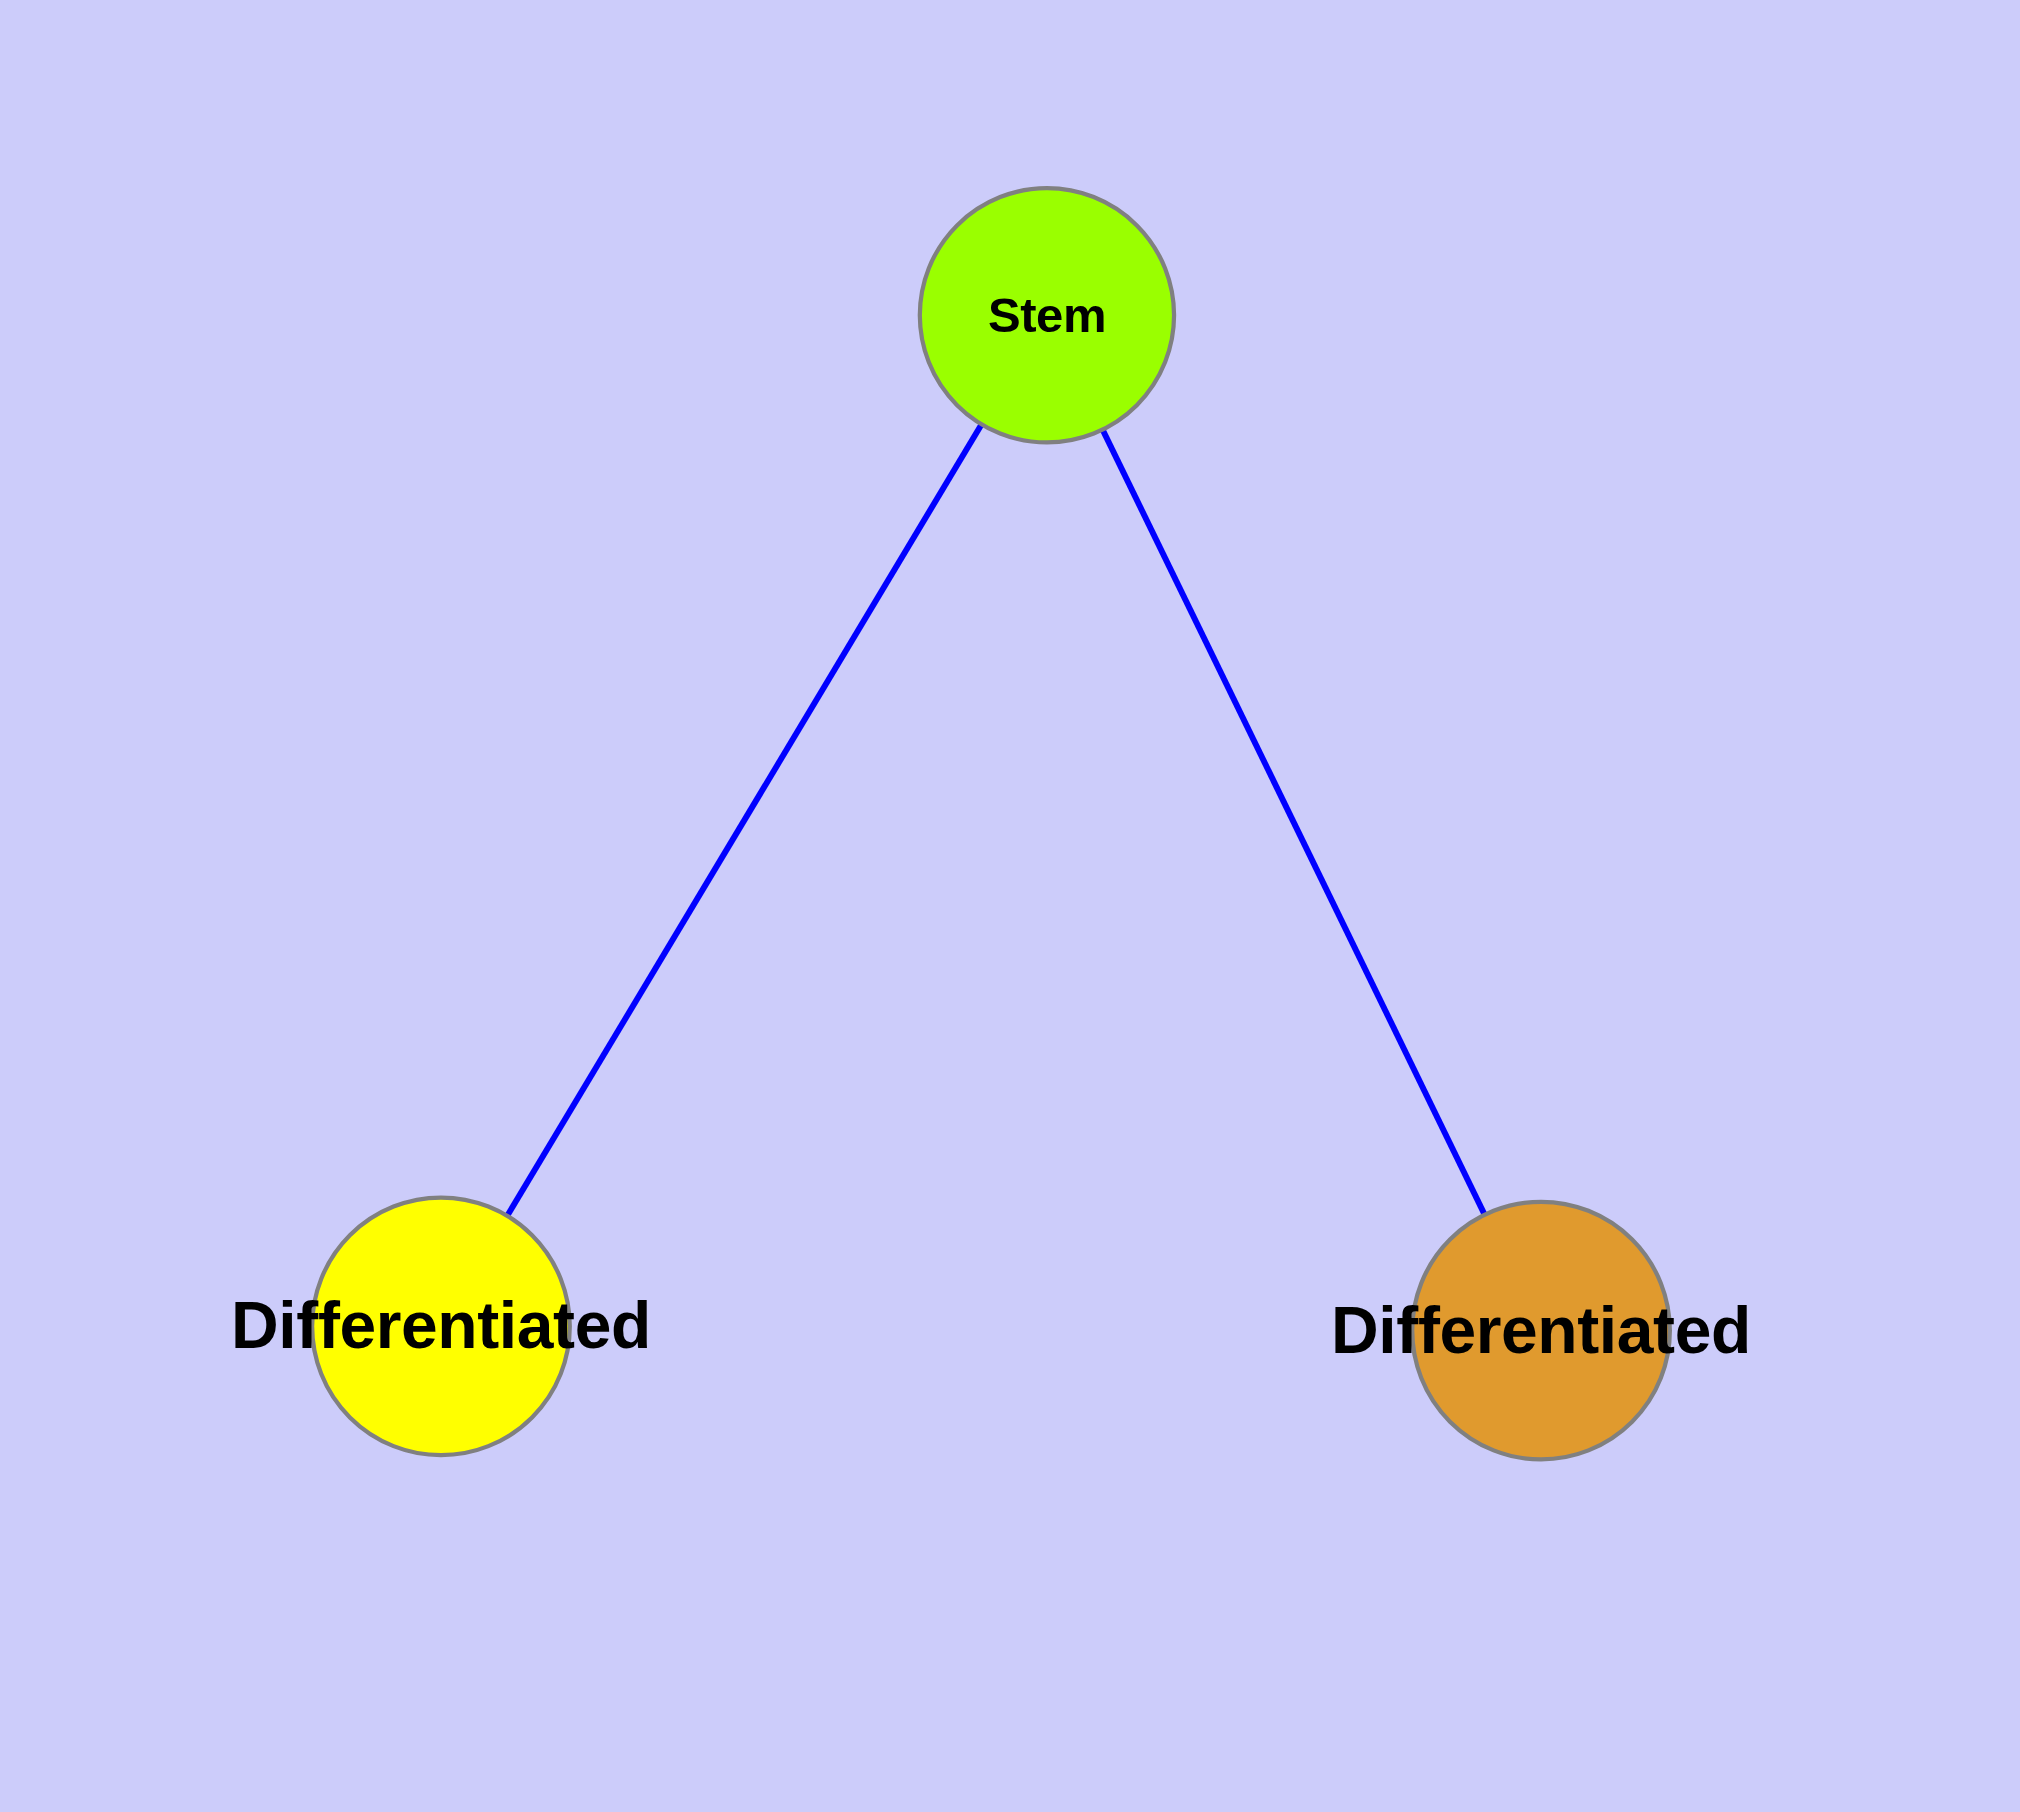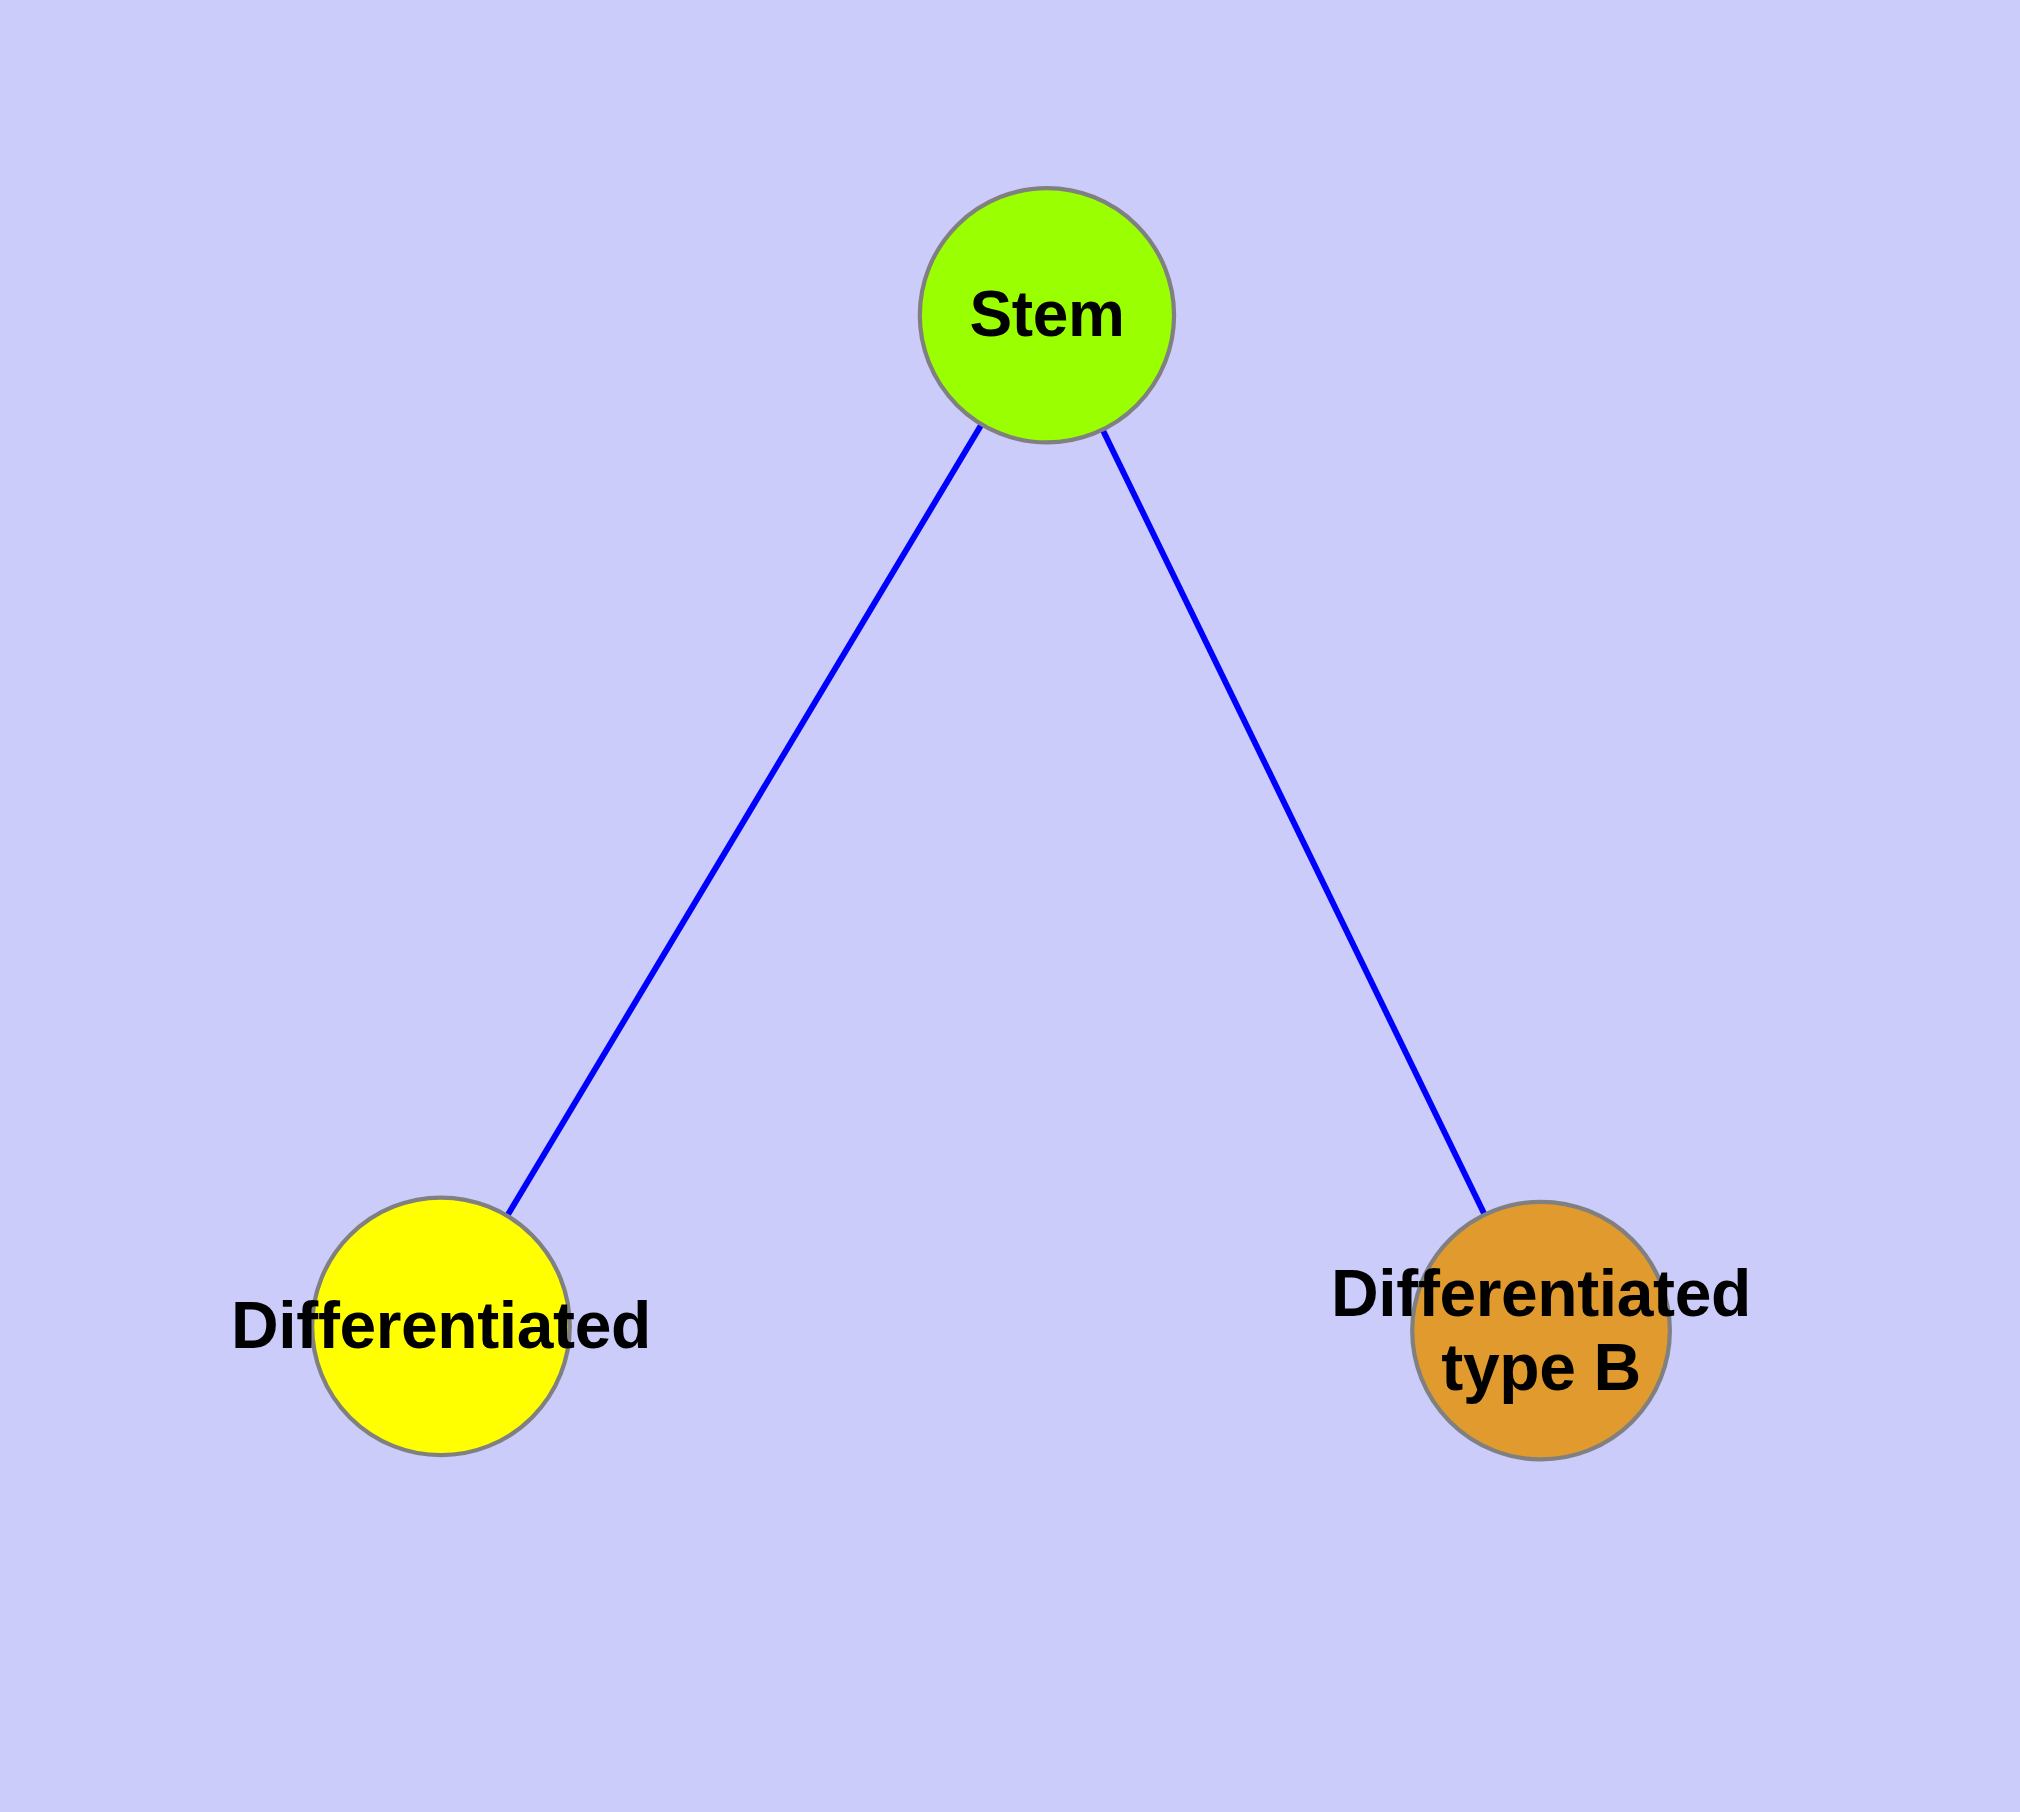--- a/index.html
+++ b/index.html
@@ -59,19 +59,19 @@
         <line x1="1235" y1="372" x2="1818" y2="1570" stroke="#0000ff" stroke-width="7" stroke-linecap="butt"></line>
       </g>
     <g id="nodes-layer">
         <circle cx="1235" cy="372" r="150" fill="#9aff00" stroke="#808080" stroke-width="5"></circle>
         <circle cx="520" cy="1565" r="152" fill="#ffff00" stroke="#808080" stroke-width="5"></circle>
         <circle cx="1818" cy="1570" r="152" fill="#e09a2e" stroke="#808080" stroke-width="5"></circle>
       </g>
   </svg>
 
   <div id="labels-layer">
-      <div class="node-label big" style="left: 1047px; top: 315px; font-size: 64px; color: rgb(0, 0, 0);"><div>Stem</div></div>
+      <div class="node-label big" style="left: 1047px; top: 315px; font-size: 49px; color: rgb(0, 0, 0);"><div>Stem</div></div>
       <div class="node-label leaf" style="left: 441px; top: 1326px; font-size: 66px; color: rgb(0, 0, 0);"><div>Differentiated</div></div>
-      <div class="node-label leaf" style="left: 1541px; top: 1331px; font-size: 66px; color: rgb(0, 0, 0);"><div>Differentiated</div><div>type B</div></div>
+      <div class="node-label leaf" style="left: 1541px; top: 1331px; font-size: 66px; color: rgb(0, 0, 0);"><div>Differentiated</div></div>
     </div>
 
 </div>
 
 
 </body></html>

